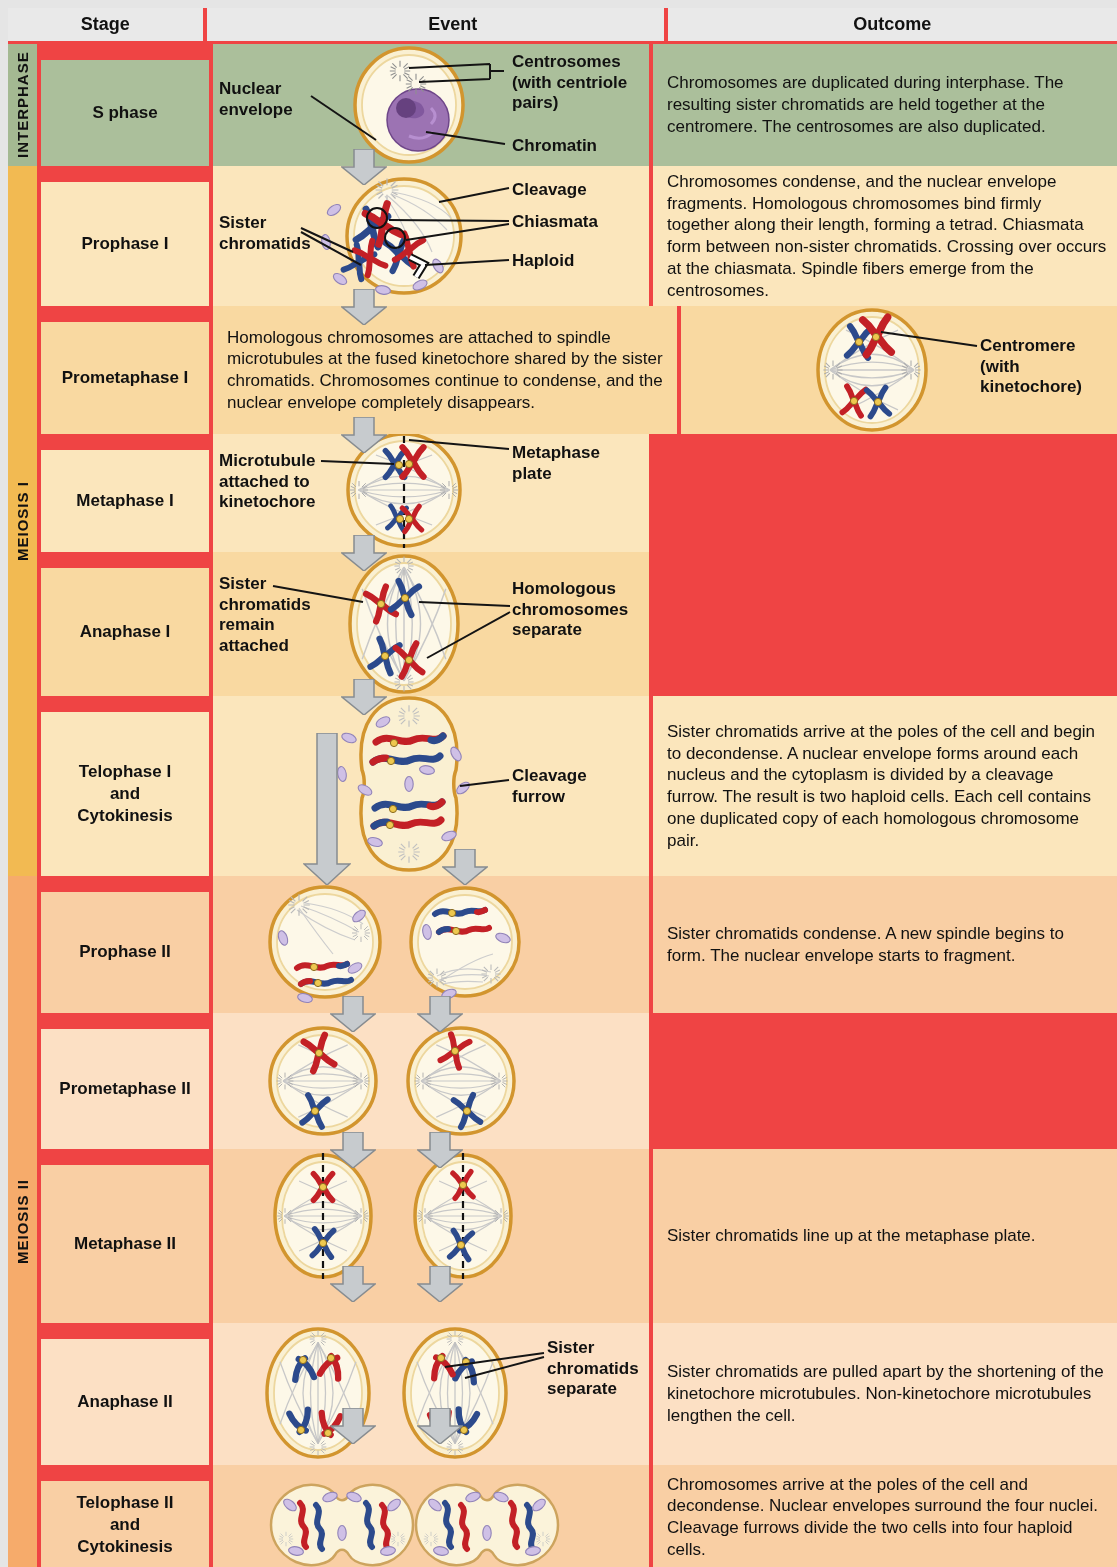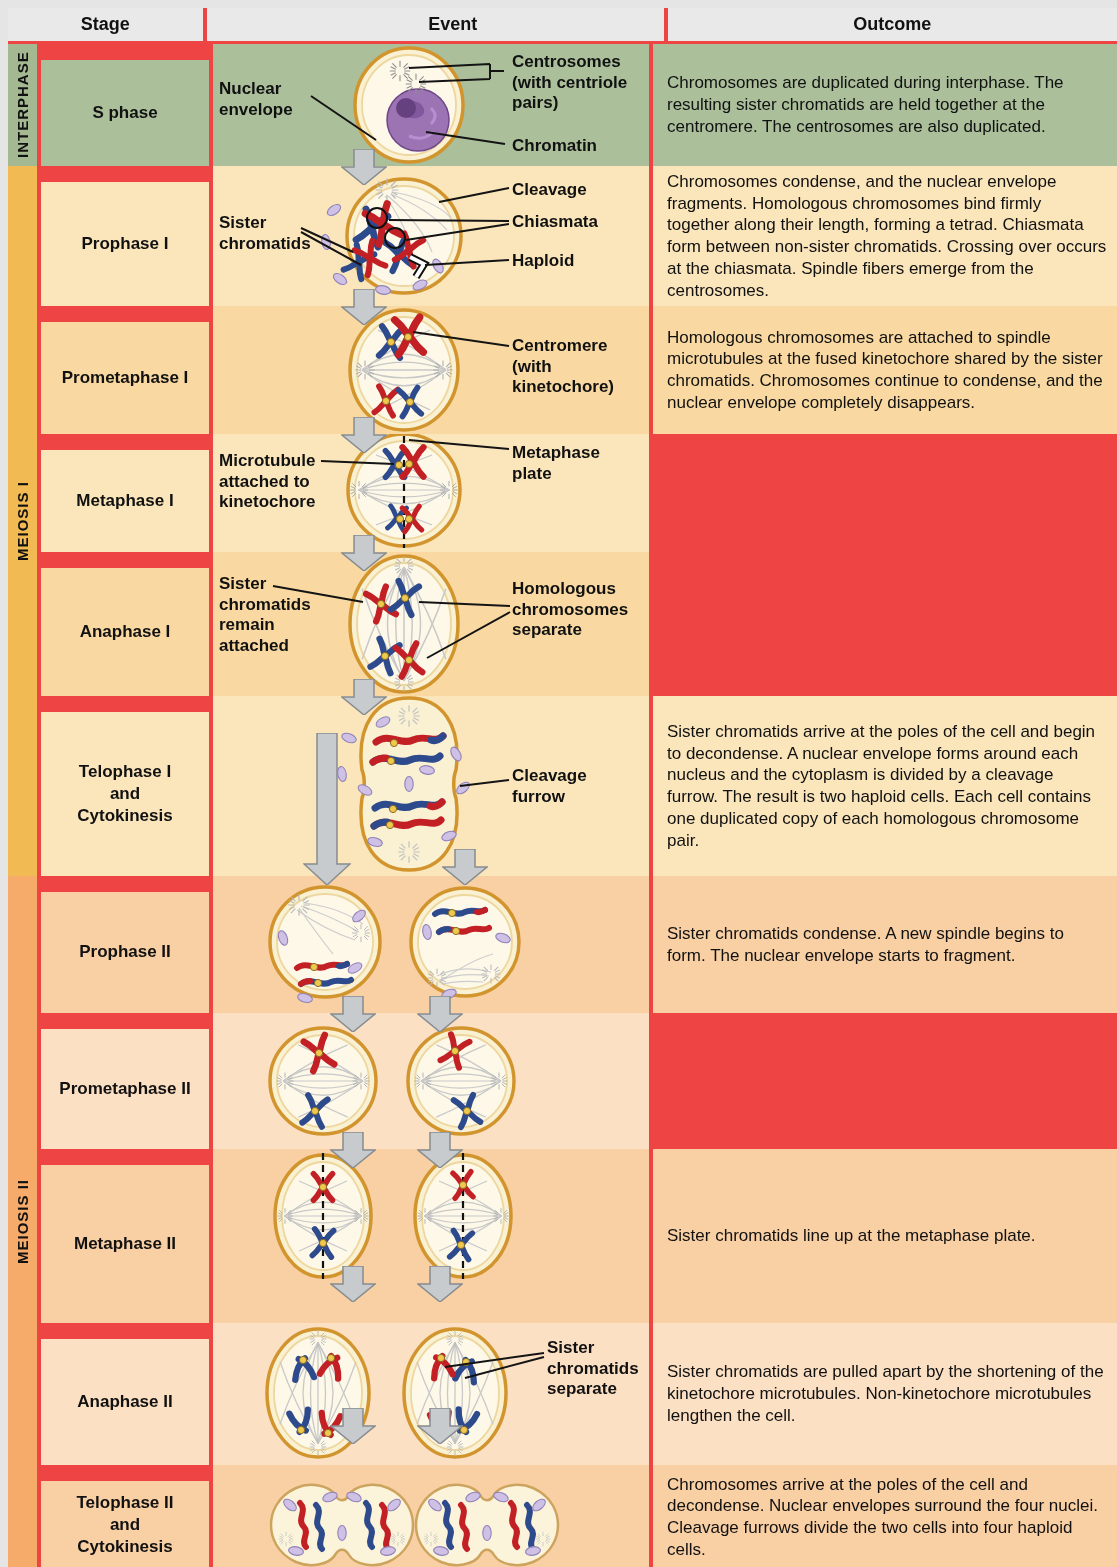--- a/index.html
+++ b/index.html
@@ -157,20 +157,21 @@
       <div class="lbl" style="left:299px;top:14px">Cleavage</div>
       <div class="lbl" style="left:299px;top:46px">Chiasmata</div>
       <div class="lbl" style="left:299px;top:85px">Haploid</div>
     </div>
     <div class="cell outcome bg-m1l">Chromosomes condense, and the nuclear envelope fragments. Homologous chromosomes bind firmly together along their length, forming a tetrad. Chiasmata form between non-sister chromatids. Crossing over occurs at the chiasmata. Spindle fibers emerge from the centrosomes.</div>
   </div>
 
   <div class="row" style="height:128px">
     <div class="cell sb sb-m1"></div>
     <div class="cell stage bg-m1d">Prometaphase I</div>
+    <div class="cell outcome bg-m1d">Homologous chromosomes are attached to spindle microtubules at the fused kinetochore shared by the sister chromatids. Chromosomes continue to condense, and the nuclear envelope completely disappears.</div>
     <div class="cell event bg-m1d">
       <svg class="evsvg" width="436" height="128">
         <ellipse class="cellbody" cx="191" cy="64" rx="54" ry="60"></ellipse>
         <ellipse class="cellinner" cx="191" cy="64" rx="47" ry="53"></ellipse>
         <use href="#spinH" transform="translate(191,64) scale(1.0,1.05)"></use>
         <g color="#ABABAB">
           <use href="#aster" transform="translate(152,64) scale(0.8)"></use>
           <use href="#aster" transform="translate(230,64) scale(0.8)"></use>
         </g>
         <g color="#2C4A8C">
@@ -188,21 +189,20 @@
         <use href="#kin" x="178" y="36"></use>
           <use href="#kin" x="195" y="31"></use>
         <use href="#kin" x="173" y="95"></use>
           <use href="#kin" x="197" y="96"></use>
         <path class="leader" d="M296,40 L200,26"></path>
       </svg>
       <div class="lbl" style="left:299px;top:30px">Centromere
 (with
 kinetochore)</div>
     </div>
-    <div class="cell outcome bg-m1d">Homologous chromosomes are attached to spindle microtubules at the fused kinetochore shared by the sister chromatids. Chromosomes continue to condense, and the nuclear envelope completely disappears.</div>
   </div>
 
   <div class="row" style="height:118px">
     <div class="cell sb sb-m1"></div>
     <div class="cell stage bg-m1l">Metaphase I</div>
     <div class="cell event bg-m1l">
       <svg class="evsvg" width="436" height="118">
         <circle class="cellbody" cx="191" cy="56" r="56"></circle>
         <circle class="cellinner" cx="191" cy="56" r="49"></circle>
         <use href="#spinH" transform="translate(191,56) scale(1.08,0.92)"></use>

